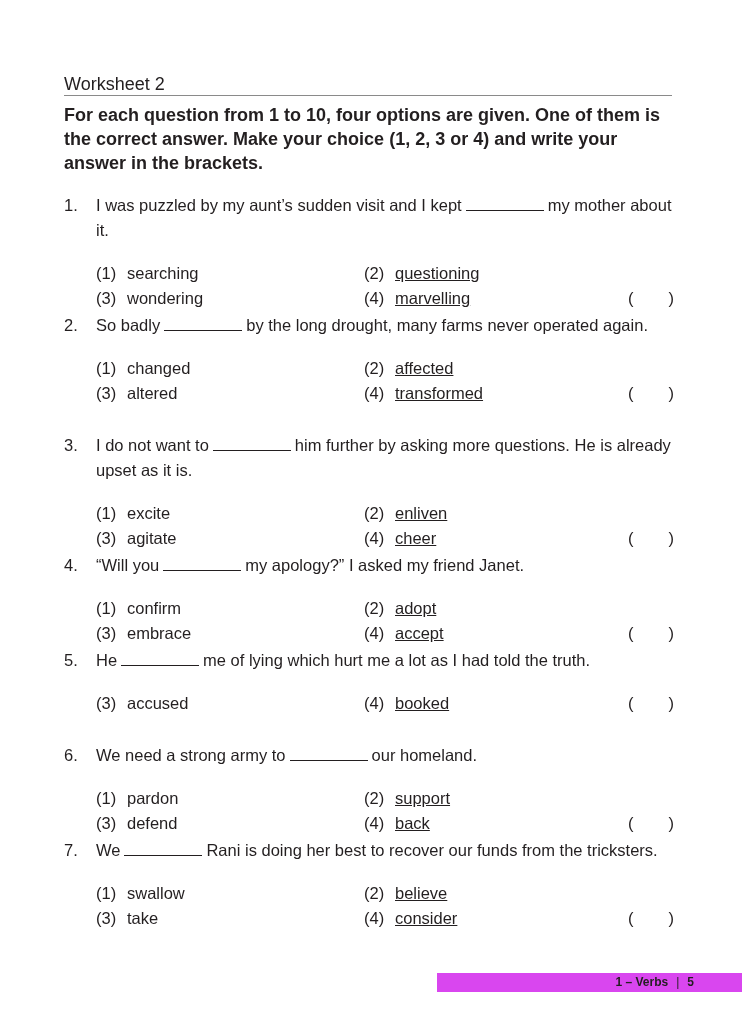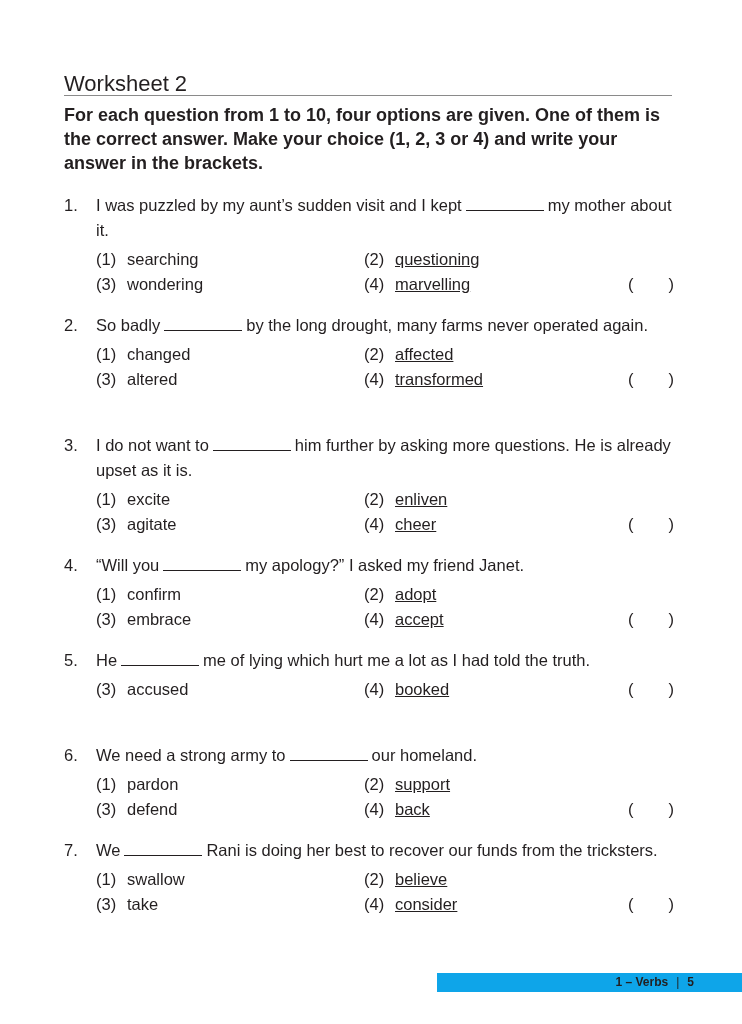--- a/index.html
+++ b/index.html
@@ -2,41 +2,41 @@
 <html><head>
   <meta charset="utf-8">
   <style>
     html, body { margin: 0; padding: 0; background: #ffffff; }
     body {
       width: 742px; height: 1024px; position: relative; overflow: hidden;
       font-family: "Liberation Sans", sans-serif; color: #231f20;
     }
     .ws-title {
       position: absolute; left: 64px; top: 73px; width: 608px;
-      font-size: 22px; font-weight: normal; line-height: 22px;
+      font-size: 18px; font-weight: normal; line-height: 22px;
       border-bottom: 1.5px solid #8a8a8a; padding-bottom: 0px;
     }
     .instructions {
       position: absolute; left: 64px; top: 103px; width: 612px;
       font-size: 18px; font-weight: bold; line-height: 24px;
     }
     .question { position: absolute; left: 64px; width: 612px; font-size: 16.5px; line-height: 25px; }
     .q-line { position: relative; padding-left: 32px; }
     .q-num { position: absolute; left: 0; top: 0; }
     .blank { display: inline-block; width: 78px; border-bottom: 1px solid #231f20; height: 14px; margin: 0 4px; vertical-align: baseline; }
-    .opts { position: relative; padding-left: 32px; margin-top: 4px; }
+    .opts { position: relative; padding-left: 32px; margin-top: 18px; }
     .opt-row { position: relative; height: 25px; }
     .opt { position: absolute; top: 0; }
     .opt.left { left: 0; }
     .opt.right { left: 268px; text-decoration: underline; }
     .opt .num { display: inline-block; width: 31px; }
     .answer-bracket { position: absolute; right: 2px; top: 0; width: 46px; display: flex; justify-content: space-between; }
     .footer-bar {
       position: absolute; left: 437px; top: 973px; width: 305px; height: 19px;
-      background: #0ea5e9; font-size: 12px; font-weight: bold; line-height: 19px;
+      background: #d946ef; font-size: 12px; font-weight: bold; line-height: 19px;
       text-align: right; box-sizing: border-box; padding-right: 48px;
     }
     .footer-bar .sep { display: inline-block; margin: 0 8px; font-weight: normal; }
   </style>
 </head>
 <body>
 
 <div class="ws-title">Worksheet 2</div>
 <div class="instructions">For each question from 1 to 10, four options are given. One of them is the correct answer. Make your choice (1, 2, 3 or 4) and write your answer in the brackets.</div>
 

